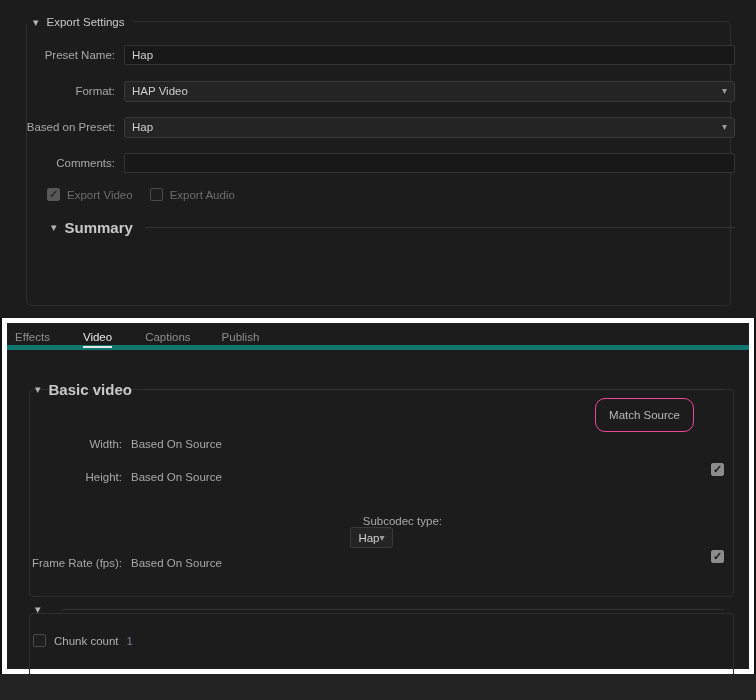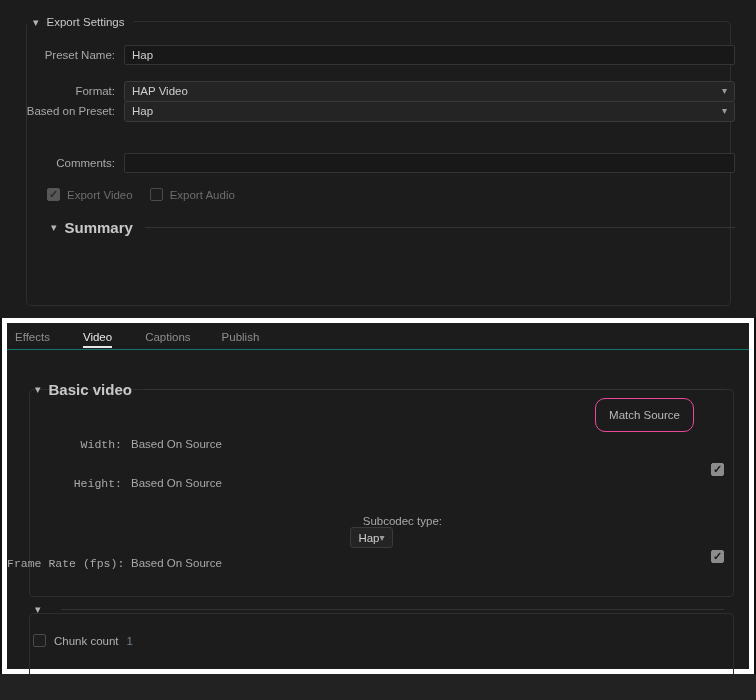--- a/index.html
+++ b/index.html
@@ -151,21 +151,21 @@
     left: 2px; top: 318px;
     width: 752px; height: 356px;
     border: 5px solid #ffffff;
     background: #1c1c1c;
   }
 
   #tabbar {
     position: absolute;
     left: 0; top: 0;
     width: 100%; height: 27px;
-    border-bottom: 1px solid #0f766e;
+    border-bottom: 5px solid #0f766e;
     display: flex;
     align-items: flex-start;
   }
   .tab {
     position: relative;
     height: 27px;
     display: flex;
     align-items: center;
     font-size: 11.5px;
     color: #8e8e8e;
@@ -206,21 +206,21 @@
   }
 
   .static-row {
     position: absolute;
     left: 0; width: 100%;
     height: 18px;
     display: flex; align-items: center;
   }
   .static-row .sl {
     width: 124px; text-align: right; padding-right: 9px;
-    color: #a8a8a8; font-size: 11.5px; white-space: nowrap; font-family: Liberation Mono, monospace;
+    color: #a8a8a8; font-size: 11.5px; white-space: nowrap;
   }
   .static-row .sv { color: #a8a8a8; font-size: 11.5px; white-space: nowrap; }
 
   .row-cbx { position: absolute; }
 
   #chunk-row {
     position: absolute;
     left: 33px; top: 634px;
     display: flex; align-items: center; gap: 8px;
   }
@@ -261,21 +261,21 @@
   <div class="frow" style="top:80px">
     <span class="flabel">Format:</span>
     <div class="fctl">
       <div class="dropdown">
         <span class="dval">HAP Video</span>
         <span class="dchev">▾</span>
       </div>
     </div>
   </div>
 
-  <div class="frow" style="top:100px">
+  <div class="frow" style="top:116px">
     <span class="flabel">Based on Preset:</span>
     <div class="fctl">
       <div class="dropdown">
         <span class="dval">Hap</span>
         <span class="dchev">▾</span>
       </div>
     </div>
   </div>
 
   <div class="frow" style="top:152px">
@@ -338,21 +338,21 @@
       <span class="rule"></span>
     </div>
 
     <button class="pill-btn" style="right:55px; top:48px;">Match Source</button>
 
     <div class="static-row" style="top:85px">
       <span class="sl">Width:</span>
       <span class="sv">Based On Source</span>
     </div>
 
-    <div class="static-row" style="top:124px">
+    <div class="static-row" style="top:118px">
       <span class="sl">Height:</span>
       <span class="sv">Based On Source</span>
     </div>
     <span class="cbx on row-cbx" style="left:704px; top:113px;">
       <span class="mark">✓</span>
     </span>
 
     <div class="frow" style="top:165px; padding-left:22px;flex-direction:column;">
       <span class="flabel">Subcodec type:</span>
       <div class="fctl" style="margin-right:35px;">

